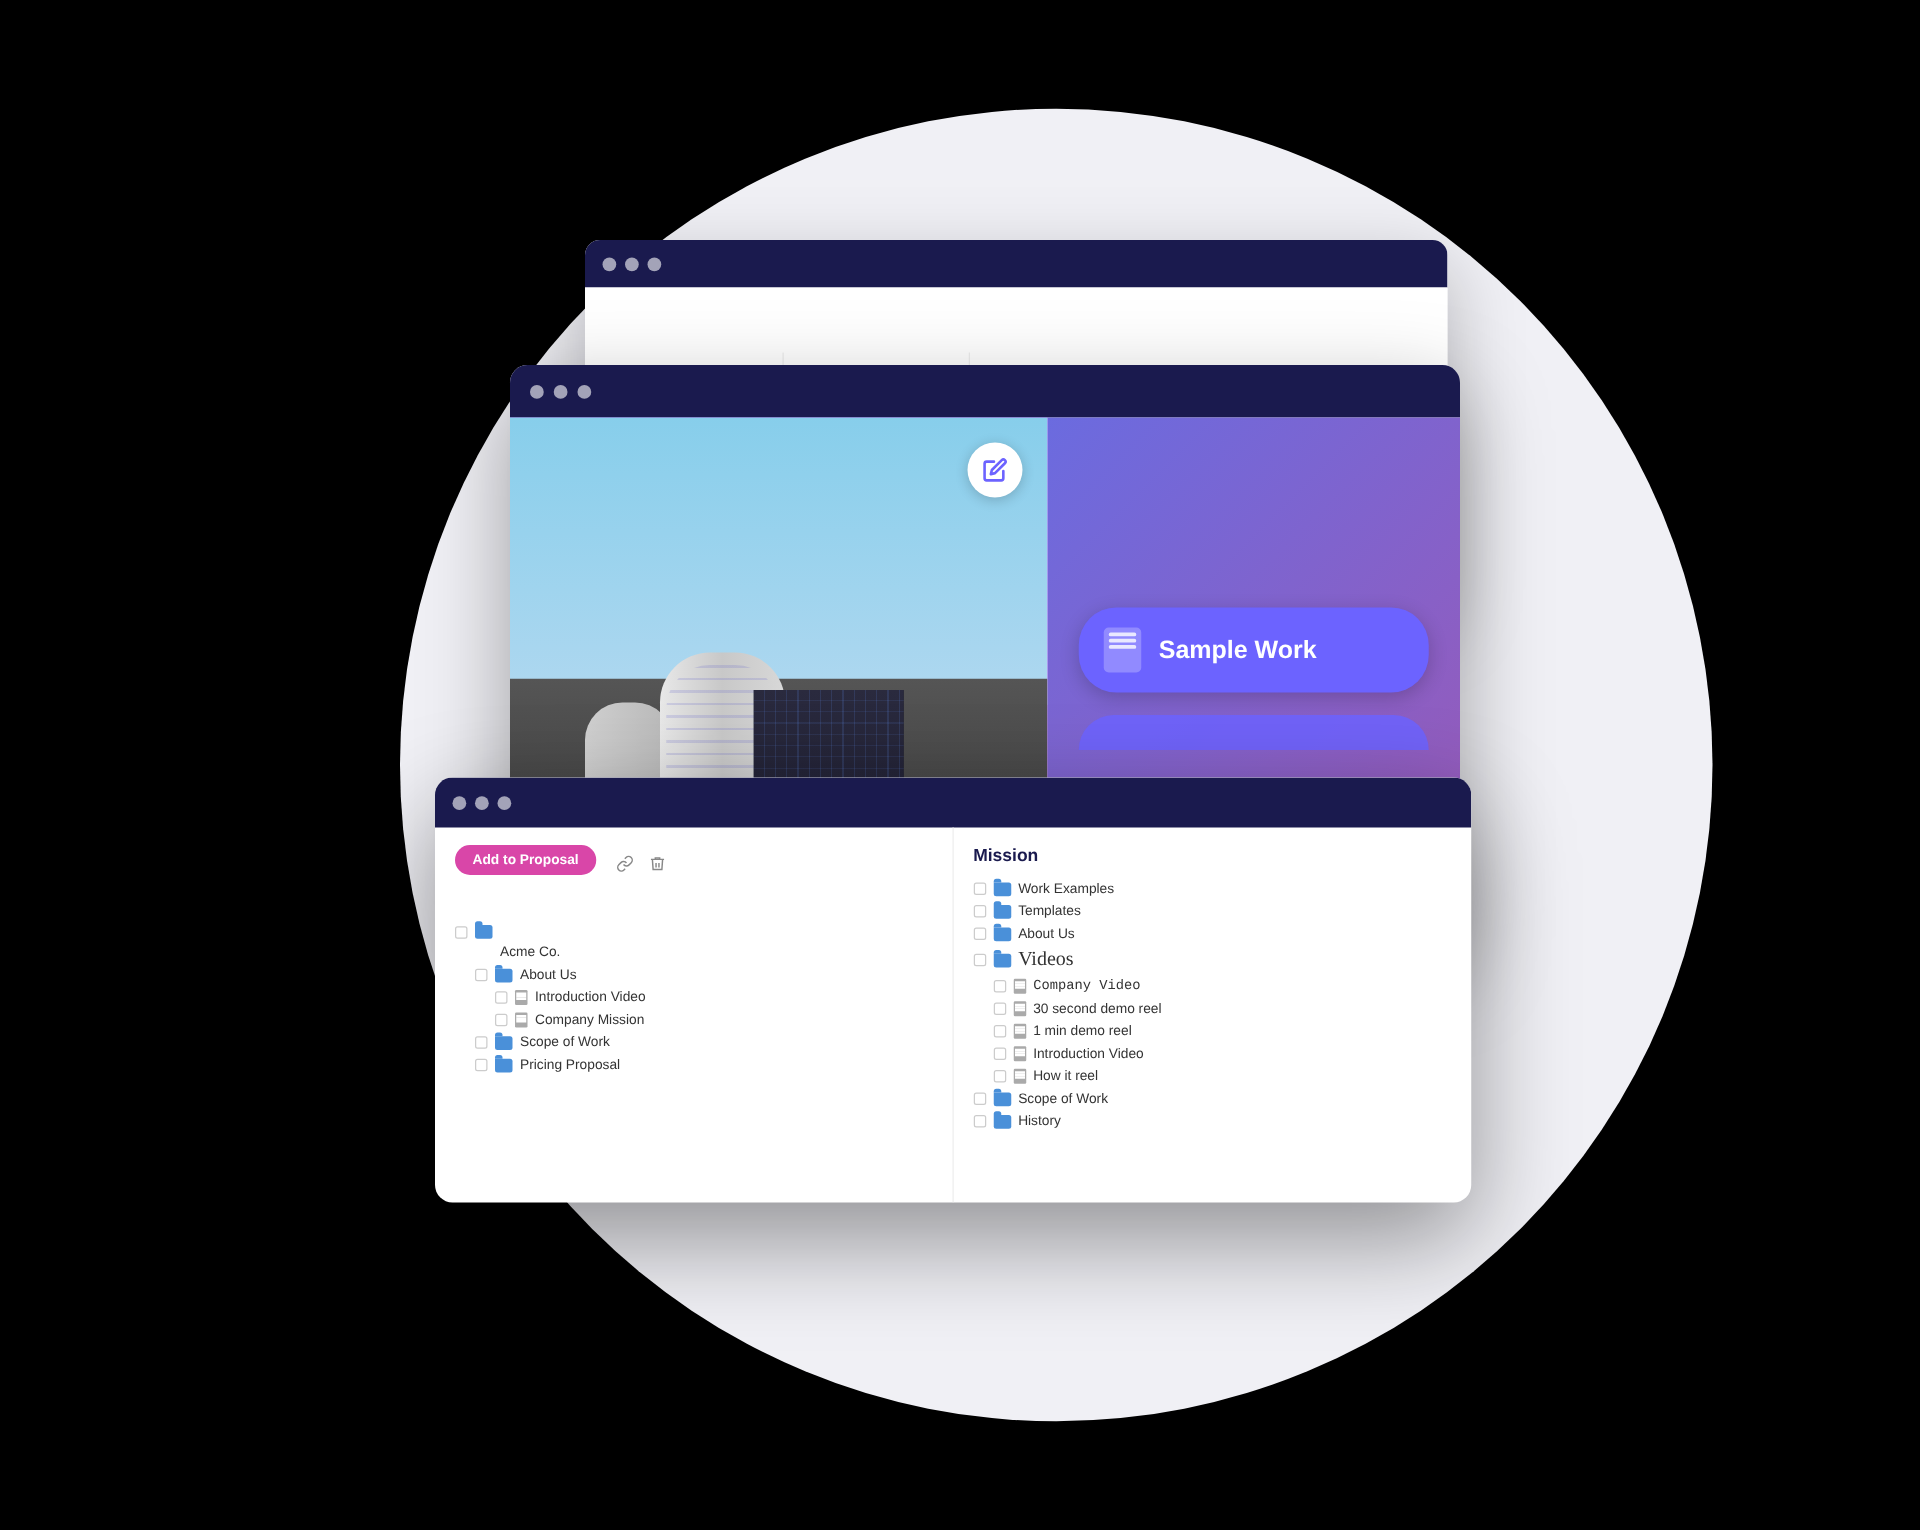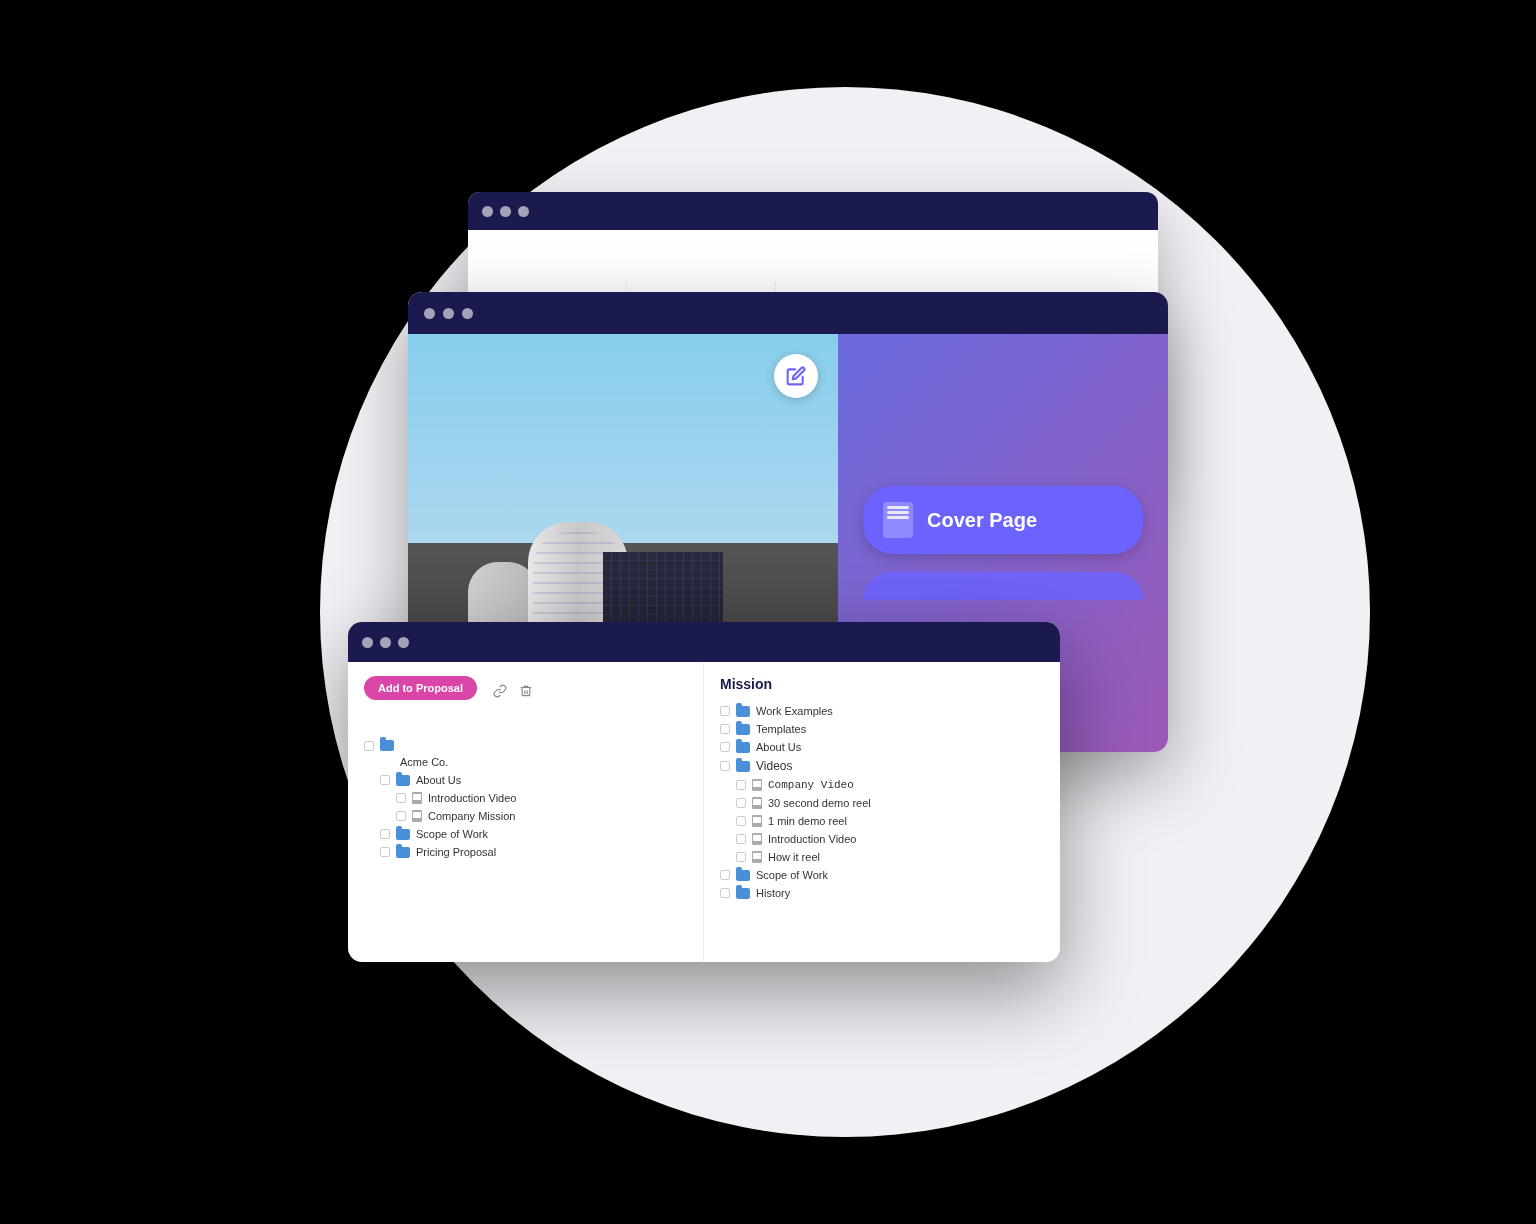--- a/index.html
+++ b/index.html
@@ -246,21 +246,21 @@
       background: rgba(255,255,255,0.8);
       border-radius: 2px;
       box-shadow: 0 5px 0 rgba(255,255,255,0.8), 0 10px 0 rgba(255,255,255,0.8);
     }
 
     
     .window-front {
       position: absolute;
       top: 460px;
       left: 20px;
-      width: 712px;
+      width: 829px;
       height: 340px;
       border-radius: 14px;
       background: #fff;
       box-shadow: 0 30px 80px rgba(0,0,0,0.4);
       overflow: hidden;
       z-index: 3;
     }
 
     .window-front .titlebar {
       background: #1a1a4e;
@@ -472,21 +472,21 @@
         <div class="edit-btn">
           <svg width="20" height="20" viewBox="0 0 24 24" fill="none" stroke="#6c63ff" stroke-width="2.5" stroke-linecap="round" stroke-linejoin="round">
             <path d="M11 4H4a2 2 0 0 0-2 2v14a2 2 0 0 0 2 2h14a2 2 0 0 0 2-2v-7"></path>
             <path d="M18.5 2.5a2.121 2.121 0 0 1 3 3L12 15l-4 1 1-4 9.5-9.5z"></path>
           </svg>
         </div>
       </div>
       <div class="mid-right">
         <button class="doc-btn">
           <div class="doc-icon"></div>
-          <span class="doc-btn-text">Cover Page</span>
+          <span class="doc-btn-text">Sample Work</span>
         </button>
 
         <div style="width:100%;height:28px;background:#6c63ff;border-radius:30px 30px 0 0;opacity:0.85;"></div>
       </div>
     </div>
   </div>
 
   <div class="window-front">
     <div class="titlebar">
       <div class="dot"></div>
@@ -563,21 +563,21 @@
           <span style="font-size:11px;font-family:sans-serif;color:#333;">Templates</span>
         </div>
         <div class="tree-item">
           <div class="checkbox"></div>
           <div class="folder-icon"></div>
           <span style="font-size:11px;font-family:sans-serif;color:#333;">About Us</span>
         </div>
         <div class="tree-item">
           <div class="checkbox"></div>
           <div class="folder-icon"></div>
-          <span style="font-size:12px;font-family:Liberation Sans, sans-serif;color:#333;">Videos</span>
+          <span style="font-size:16px;font-family:Liberation Serif, serif;color:#333;">Videos</span>
         </div>
         <div class="tree-item indent1">
           <div class="checkbox"></div>
           <div class="file-icon"></div>
           <span style="font-size:11px;font-family:Liberation Mono, monospace;color:#333;">Company Video</span>
         </div>
         <div class="tree-item indent1">
           <div class="checkbox"></div>
           <div class="file-icon"></div>
           <span style="font-size:11px;font-family:sans-serif;color:#333;">30 second demo reel</span>

